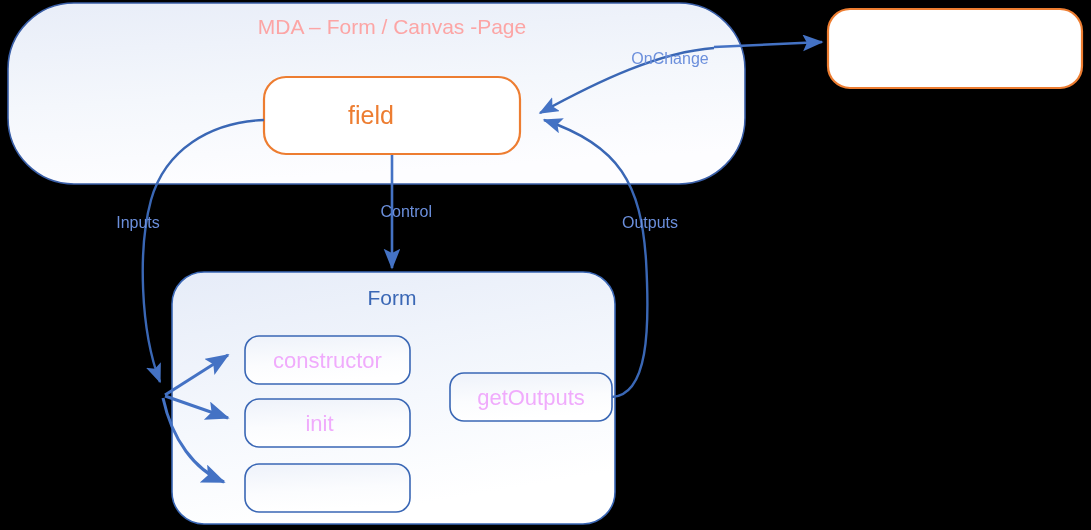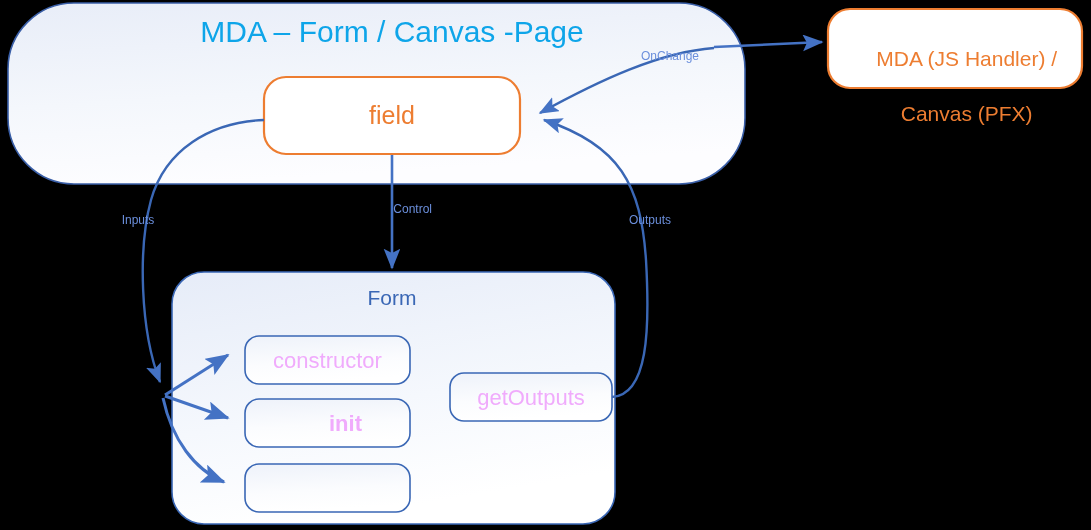--- a/index.html
+++ b/index.html
@@ -24,55 +24,54 @@
     overflow: visible;
   }
   .txt {
     position: absolute;
     white-space: pre;
     line-height: 1.15;
     text-align: center;
     font-family: "Liberation Sans", sans-serif;
   }
   .title-mda {
-    font-size: 30px;
-    color: #0ea5e9;
+    font-size: 21px;
+    color: #fca5a5;
     left: 0px;
     top: 15px;
     width: 784px;
   }
   .title-mypcf {
     font-size: 21px;
     color: #3a67b5;
     left: 282px;
     top: 286px;
     width: 220px;
   }
   .lbl-field {
     font-size: 25px;
     color: #ed7d31;
-    left: 244px;
+    left: 267px;
     top: 101px;
     width: 208px;
-    padding-left: 44px;
   }
   .lbl-jshandler {
     font-size: 21px;
     color: #ed7d31;
     left: 828px;
     top: 17px;
     width: 254px;
     line-height: 1.32;
   }
   .lbl-method {
     font-size: 22px;
     color: #f0abfc;
   }
   .lbl-edge {
-    font-size: 12px;
+    font-size: 16px;
     color: #6b8fdc;
   }
 </style>
 </head>
 <body>
 
 <div id="canvas">
 
   <svg class="layer" viewBox="0 0 1091 530">
     <defs>
@@ -146,28 +145,27 @@
     <g>
       <path d="M714,48 C660,52 600,80 540,113" fill="none" stroke="#3a67b5" stroke-width="2.4" marker-end="url(#arrowBlueBig)"></path>
       <path d="M714,47 L822,42" fill="none" stroke="#4472c4" stroke-width="2.6" marker-end="url(#arrowBlue)"></path>
     </g>
   </svg>
 
   <div class="txt title-mda">MDA – Form / Canvas -Page</div>
   <div class="txt lbl-field">field</div>
 
   <div class="txt lbl-jshandler">
-    <span>MDA (JS Handler) /</span><br>
-    <span>Canvas (PFX)</span>
+    <br>
   </div>
 
   <div class="txt title-mypcf">Form</div>
 
   <div class="txt lbl-method" style="left:245px; top:348px; width:165px;">constructor</div>
-  <div class="txt lbl-method" style="left:263px; top:411px; width:165px;font-weight:bold;">init</div>
+  <div class="txt lbl-method" style="left:237px; top:411px; width:165px;">init</div>
   <div class="txt lbl-method" style="left:450px; top:385px; width:162px;">getOutputs</div>
 
   <div class="txt lbl-edge" style="left:100px; top:214px; width:76px;">Inputs</div>
   <div class="txt lbl-edge" style="left:352px; top:203px; width:80px;text-align:right;">Control</div>
   <div class="txt lbl-edge" style="left:610px; top:214px; width:80px;">Outputs</div>
   <div class="txt lbl-edge" style="left:620px; top:50px; width:100px;">OnChange</div>
 
 </div>
 
 </body></html>

